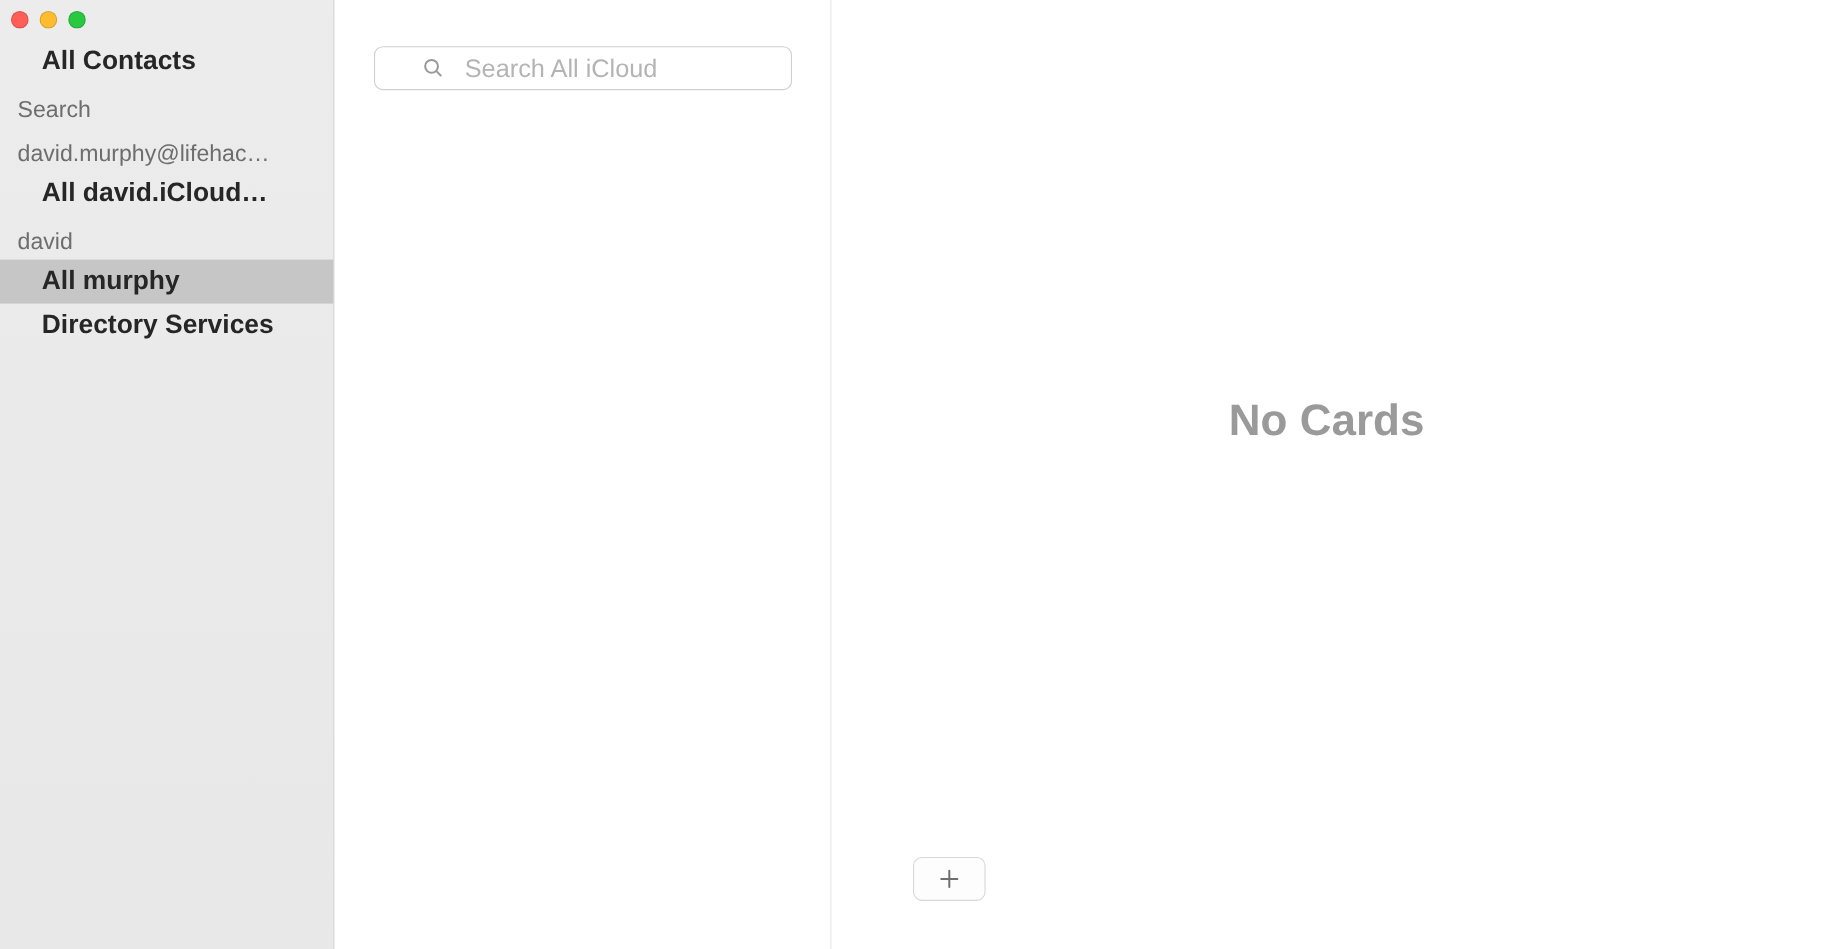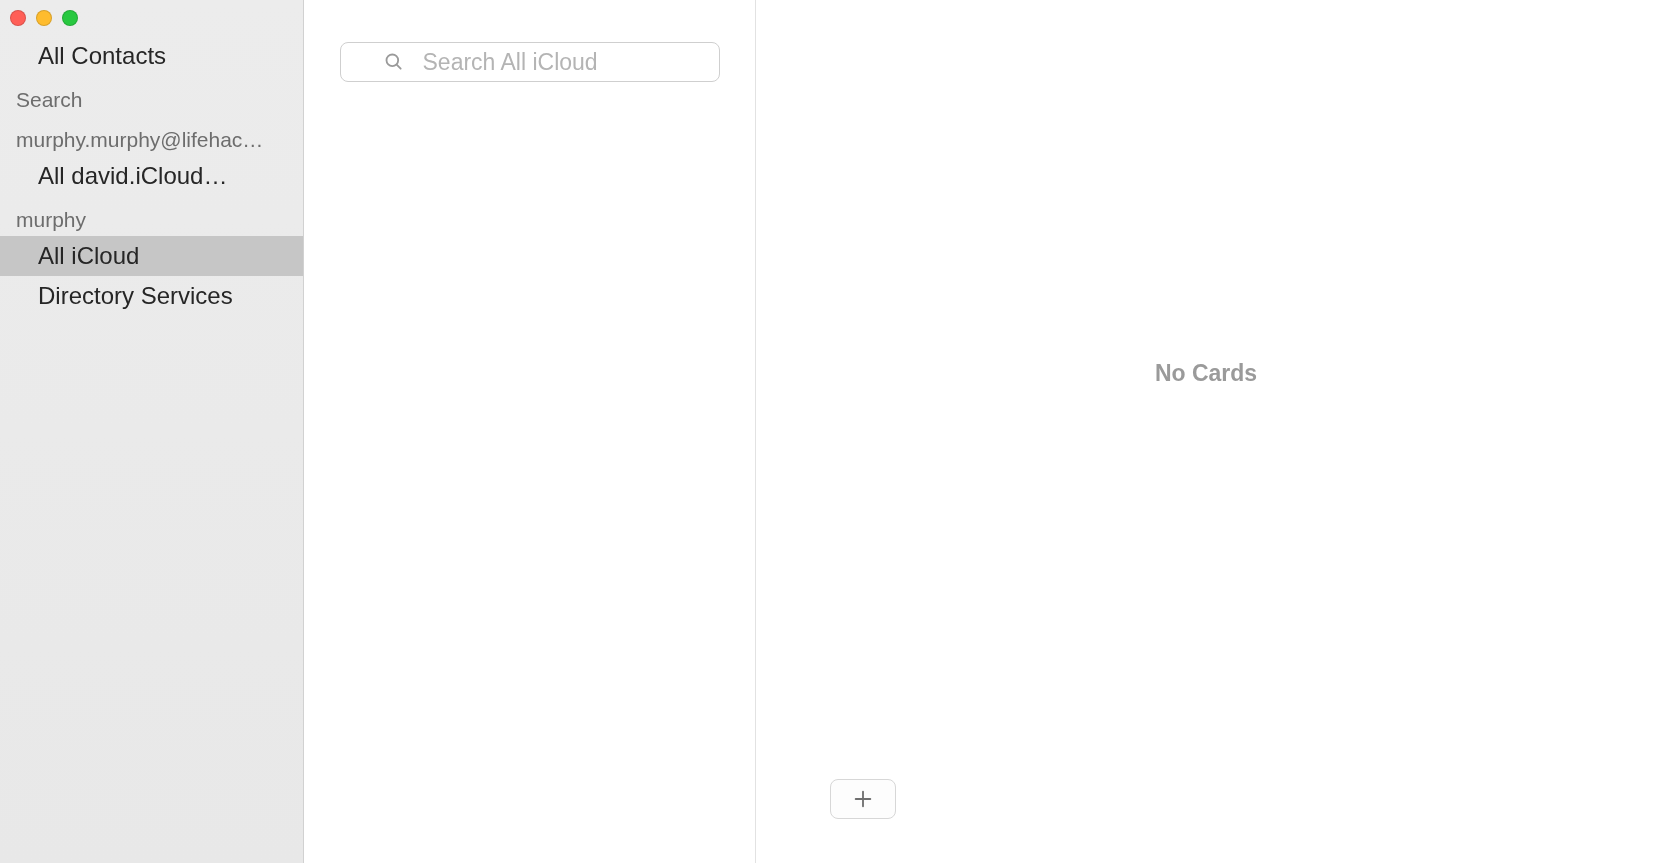--- a/index.html
+++ b/index.html
@@ -61,21 +61,21 @@
       padding: 12px 16px 4px 16px;
       white-space: nowrap;
       overflow: hidden;
       text-overflow: ellipsis;
       cursor: default;
       user-select: none;
     }
 
     .sidebar-item {
       font-size: 24px;
-      font-weight: 400;
+      font-weight: 700;
       color: #262626;
       padding: 6px 16px 6px 38px;
       white-space: nowrap;
       overflow: hidden;
       text-overflow: ellipsis;
       cursor: default;
       user-select: none;
     }
 
     .sidebar-item.selected {
@@ -127,21 +127,21 @@
       flex: 1;
       height: 100%;
       background: #fff;
       position: relative;
       display: flex;
       align-items: flex-start;
       justify-content: center;
     }
     .no-cards {
       margin-top: 360px;
-      font-size: 23px;
+      font-size: 40px;
       font-weight: 600;
       color: #9a9a9a;
     }
 
     .add-button {
       position: absolute;
       left: 74px;
       bottom: 44px;
       width: 66px;
       height: 40px;
@@ -166,25 +166,25 @@
       <div class="traffic-light tl-min"></div>
       <div class="traffic-light tl-max"></div>
     </div>
 
     <div class="sidebar-list">
 
       <div class="sidebar-item">All Contacts</div>
 
       <div class="section-header">Search</div>
 
-      <div class="section-header">murphy.murphy@lifehac…</div>
+      <div class="section-header">david.murphy@lifehac…</div>
       <div class="sidebar-item">All david.iCloud…</div>
 
-      <div class="section-header">murphy</div>
-      <div class="sidebar-item selected">All iCloud</div>
+      <div class="section-header">david</div>
+      <div class="sidebar-item selected">All murphy</div>
 
       <div class="sidebar-item">Directory Services</div>
 
     </div>
   </div>
 
   <div class="middle">
     <div class="search-wrap">
       <span class="search-icon">
         <svg viewBox="0 0 24 24" width="20" height="20" fill="none" stroke="#9a9a9a" stroke-width="2.2" stroke-linecap="round">

